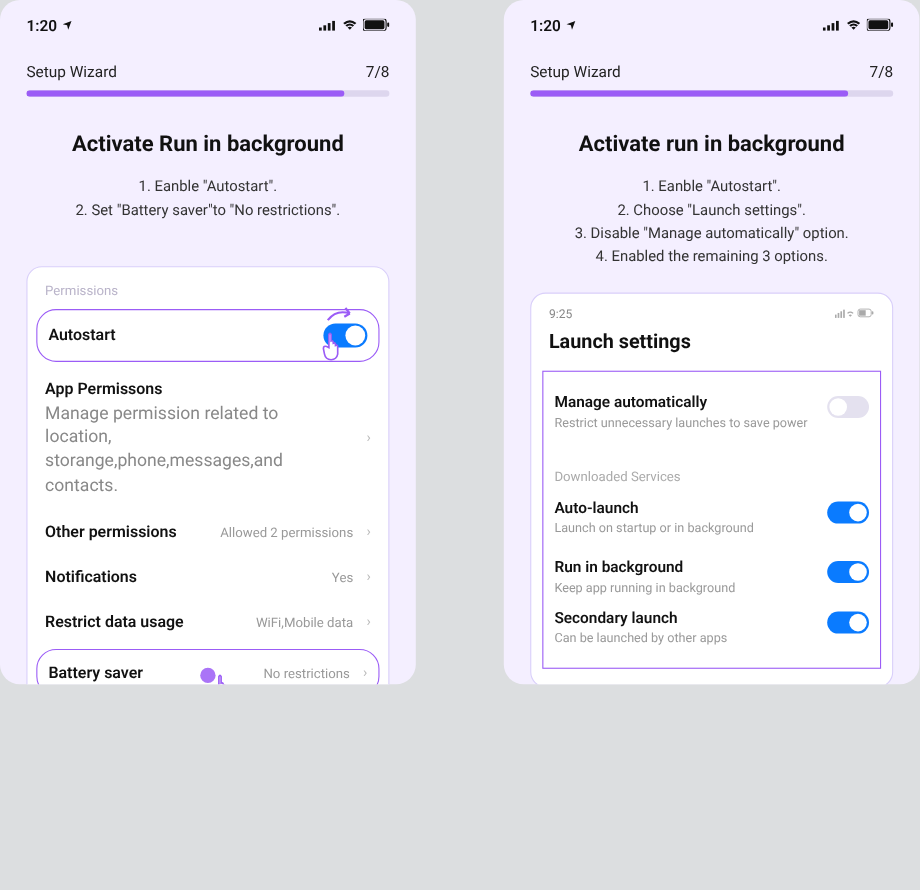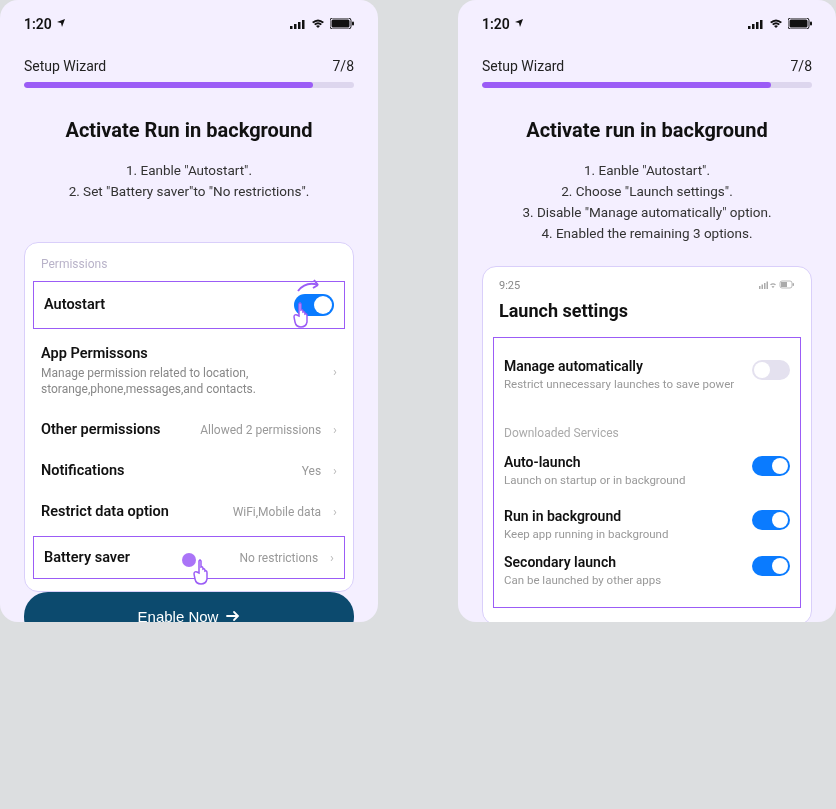--- a/index.html
+++ b/index.html
@@ -84,27 +84,27 @@
   }
   .row {
     padding: 12px 16px;
     display: flex;
     align-items: center;
     justify-content: space-between;
     position: relative;
   }
   .row.hi {
     border: 1.5px solid #9b5cf6;
-    border-radius: 0;
+    border-radius: 18px;
     margin: 4px 8px;
     padding: 12px 10px;
   }
   .row-main { display: flex; flex-direction: column; flex: 1; }
   .row-title { font-size: 14.5px; font-weight: 600; color: #111; }
-  .row-sub { font-size: 12px; color: #888; margin-top: 3px; line-height: 1.35; max-width: 240px;}
+  .row-sub { font-size: 16px; color: #888; margin-top: 3px; line-height: 1.35; max-width: 240px;}
   .row-right { display: flex; align-items: center; gap: 12px; font-size: 12px; color: #999; }
   .chev { color: #bbb; font-size: 13px; }
   .toggle {
     width: 40px; height: 22px; border-radius: 12px;
     background: #0a7bff;
     position: relative;
   }
   .toggle::after {
     content: ""; position: absolute; right: 2px; top: 2px;
     width: 18px; height: 18px; border-radius: 50%;
@@ -258,21 +258,21 @@
           </div>
       </div>
       <div class="row">
         <span class="row-title">Notifications</span>
         <div class="row-right">
             <span>Yes</span>
             <span class="chev">›</span>
           </div>
       </div>
       <div class="row">
-        <span class="row-title">Restrict data option</span>
+        <span class="row-title">Restrict data usage</span>
         <div class="row-right">
             <span>WiFi,Mobile data</span>
             <span class="chev">›</span>
           </div>
       </div>
       <div class="row hi" style="position:relative">
         <span class="row-title">Battery saver</span>
         <div class="row-right">
             <span>No restrictions</span>
             <span class="chev">›</span>

